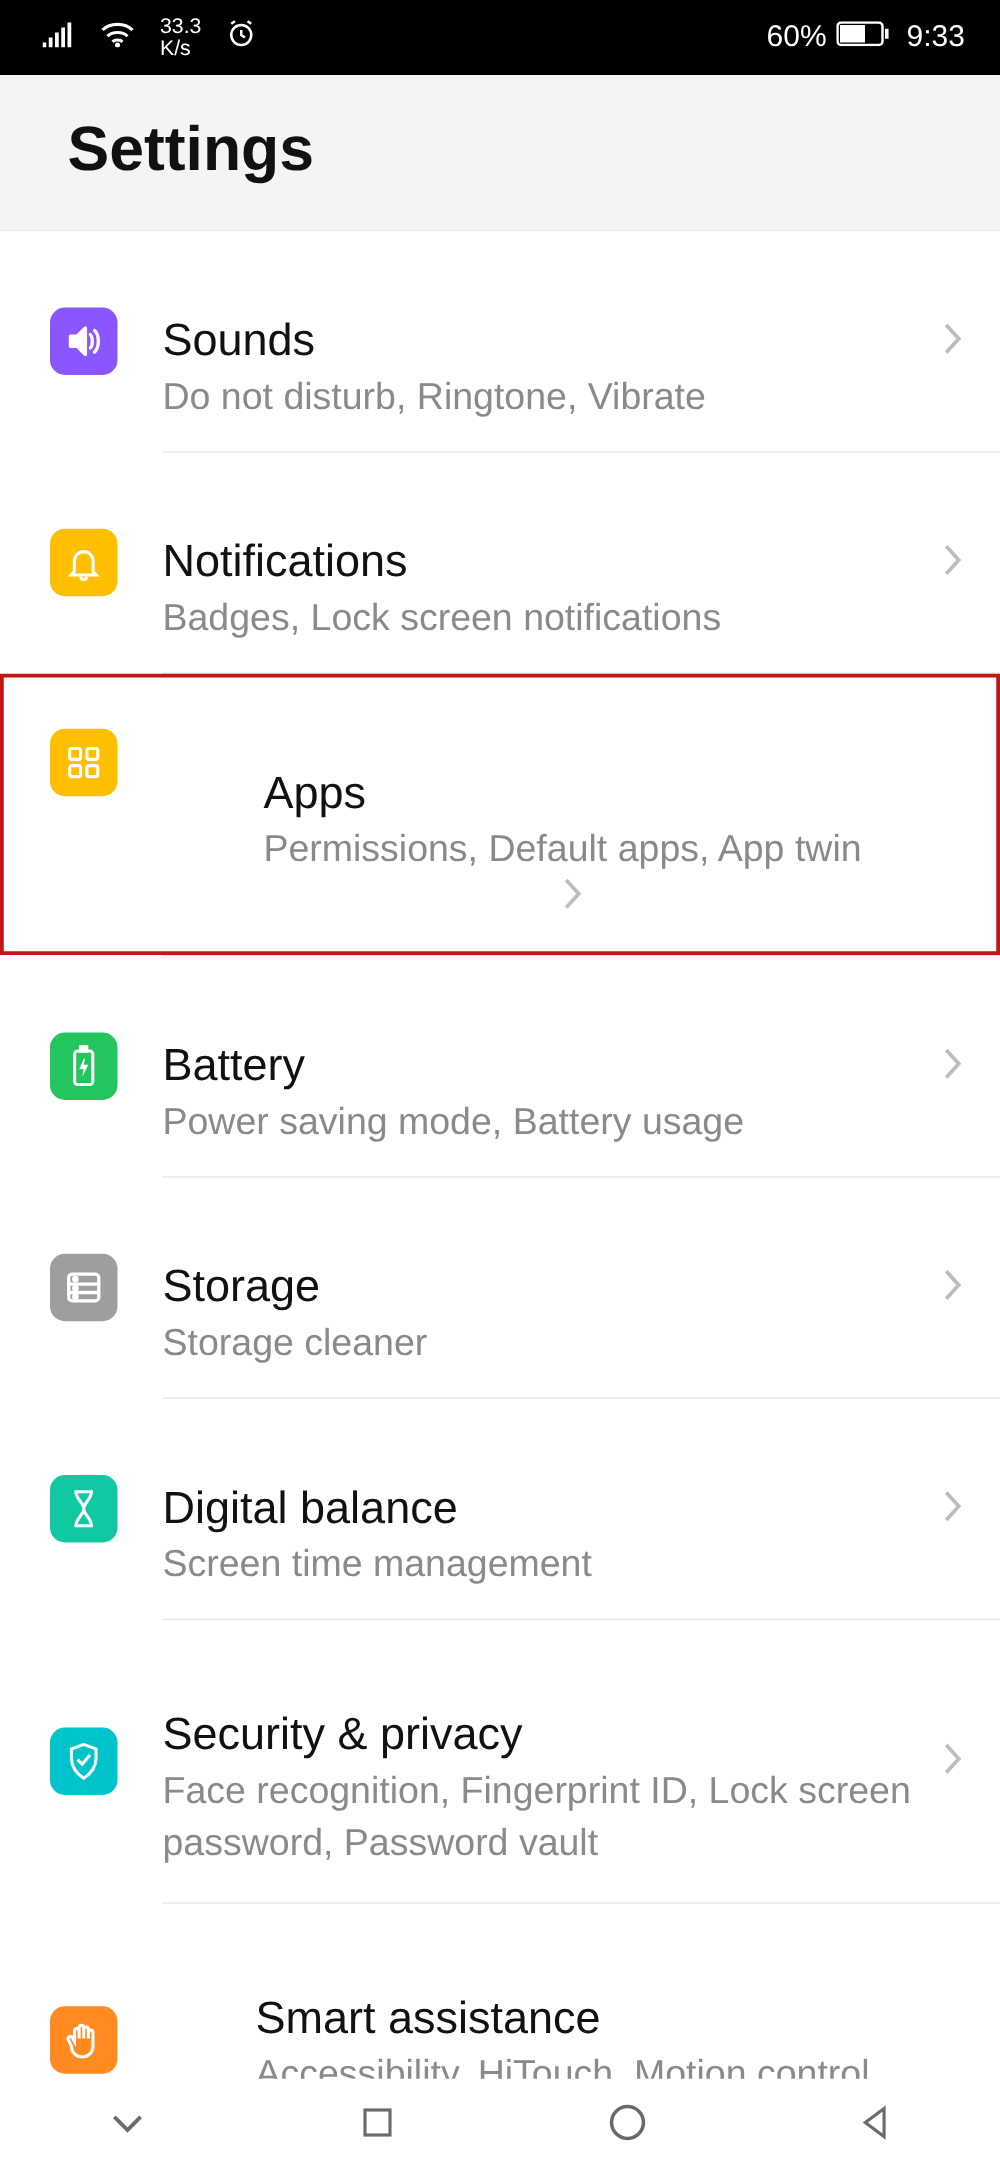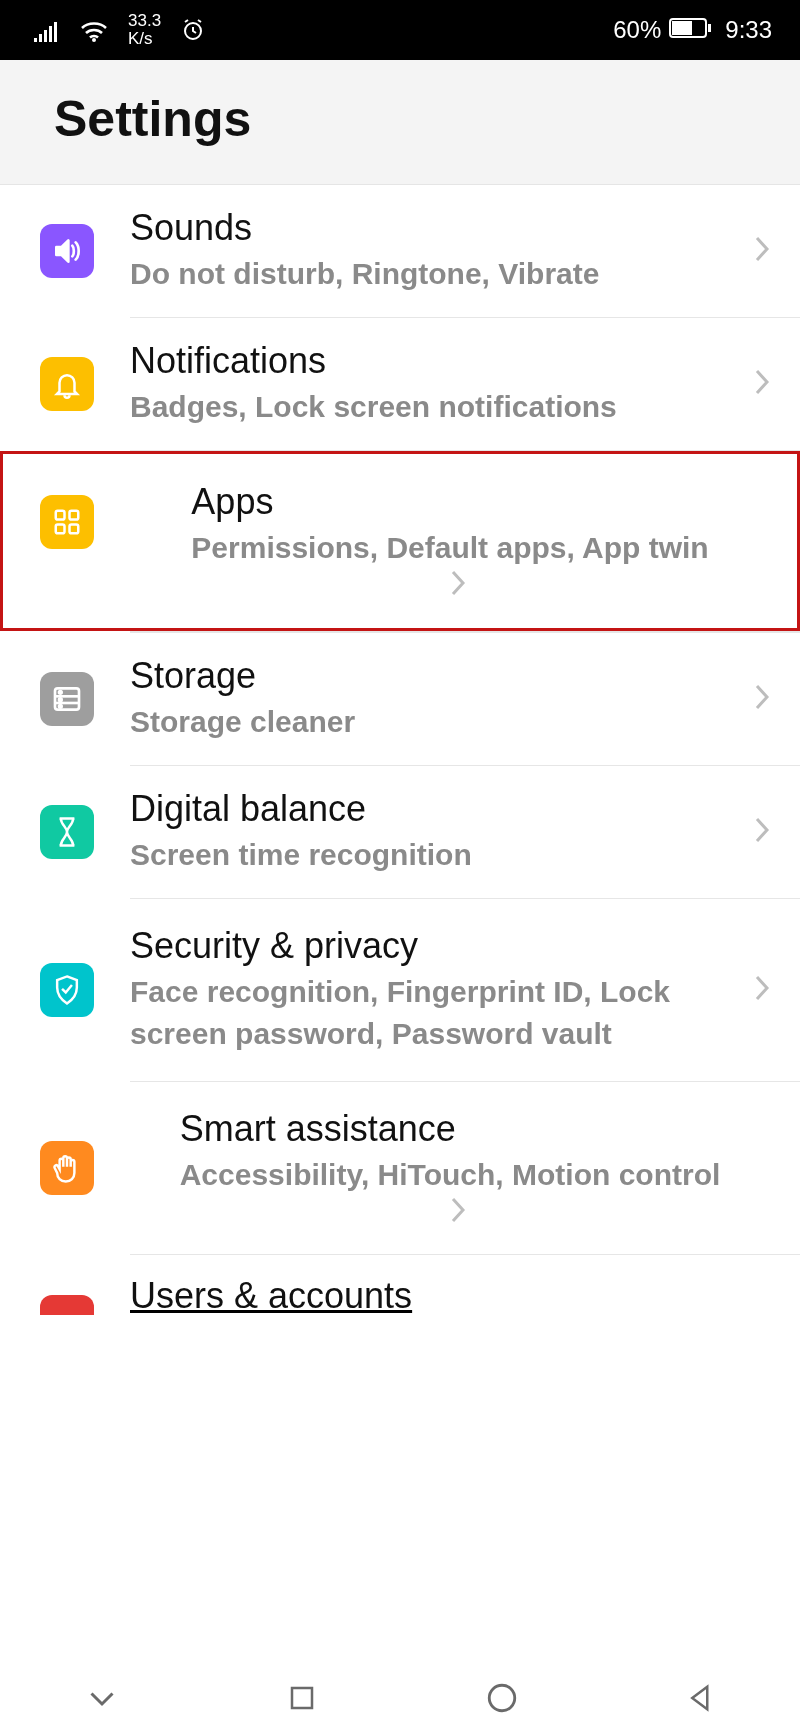--- a/index.html
+++ b/index.html
@@ -13,21 +13,21 @@
     .status-bar {
       width: 100%;
       height: 60px;
       background: #000;
       color: #fff;
       display: flex;
       align-items: center;
       padding: 0 28px 0 34px;
       font-size: 24px;
     }
-    .status-left { display: flex; align-items: flex-end; gap: 20px; }
+    .status-left { display: flex; align-items: center; gap: 20px; }
     .status-right { margin-left: auto; display: flex; align-items: center; gap: 8px; }
     .status-small { font-size: 17px; line-height: 1.05; }
     .header {
       background: #f4f4f4;
       padding: 30px 40px 36px 40px;
       border-bottom: 1px solid #e5e5e5;
     }
     .header h1 {
       font-size: 50px;
       font-weight: 700;
@@ -56,26 +56,26 @@
       align-items: center;
       justify-content: center;
     }
     .row .icon.apps-pos { top: 44px; transform: none; }
     .row .texts { flex: 1; min-width: 0; }
     .row .title {
       font-size: 36px;
       color: #111;
       font-weight: 400;
       margin-bottom: 4px;
+      margin-top: 44px;
     }
     .row .sub {
       font-size: 30px;
       color: #8a8a8a;
       line-height: 1.4;
-      font-weight: bold;
     }
     .row .chev {
       margin-left: 16px;
       color: #bdbdbd;
     }
     .highlight {
       outline: 3px solid #c41414;
       outline-offset: -3px;
     }
     .divider-after {
@@ -208,20 +208,36 @@
     <div class="texts">
       <div class="title">Apps</div>
       <div class="sub">Permissions, Default apps, App twin</div>
     </div>
     <span class="chev"><svg width="16" height="28" viewBox="0 0 16 28" fill="none" stroke="currentColor" stroke-width="3">
           <path d="M3 3l10 11L3 25"></path>
         </svg></span>
   </div>
   <div class="divider-after"></div>
 
+  <div class="row">
+    <div class="icon bg-green">
+      <svg width="26" height="34" viewBox="0 0 20 28" fill="none" stroke="#fff" stroke-width="2">
+          <rect x="4" y="4" width="12" height="22" rx="2"></rect>
+          <rect x="8" y="1" width="4" height="3" fill="#fff"></rect>
+          <path d="M10 9l-3 7h3l-1 5 4-8h-3l1-4z" fill="#fff" stroke="none"></path>
+        </svg>
+    </div>
+    <div class="texts">
+      <div class="title">Battery</div>
+      <div class="sub">Power saving mode, Battery usage</div>
+    </div>
+    <span class="chev"><svg width="16" height="28" viewBox="0 0 16 28" fill="none" stroke="currentColor" stroke-width="3">
+          <path d="M3 3l10 11L3 25"></path>
+        </svg></span>
+  </div>
   <div class="divider-after"></div>
 
   <div class="row">
     <div class="icon bg-gray">
       <svg width="32" height="32" viewBox="0 0 24 24" fill="none" stroke="#fff" stroke-width="2">
           <rect x="3" y="4" width="18" height="16" rx="2"></rect>
           <line x1="3" y1="10" x2="21" y2="10"></line>
           <line x1="3" y1="15" x2="21" y2="15"></line>
           <circle cx="7" cy="7" r="1" fill="#fff"></circle>
           <circle cx="7" cy="12.5" r="1" fill="#fff"></circle>
@@ -240,21 +256,21 @@
 
   <div class="row">
     <div class="icon bg-emerald">
       <svg width="26" height="32" viewBox="0 0 20 26" fill="none" stroke="#fff" stroke-width="2">
           <path d="M4 2h12M4 24h12"></path>
           <path d="M5 2c0 5 5 7 5 11s-5 6-5 11M15 2c0 5-5 7-5 11s5 6 5 11"></path>
         </svg>
     </div>
     <div class="texts">
       <div class="title">Digital balance</div>
-      <div class="sub">Screen time recognition</div>
+      <div class="sub">Screen time management</div>
     </div>
     <span class="chev"><svg width="16" height="28" viewBox="0 0 16 28" fill="none" stroke="currentColor" stroke-width="3">
           <path d="M3 3l10 11L3 25"></path>
         </svg></span>
   </div>
   <div class="divider-after"></div>
 
   <div class="row" style="padding-top:26px; padding-bottom:26px;">
     <div class="icon bg-teal">
       <svg width="30" height="32" viewBox="0 0 24 26" fill="none" stroke="#fff" stroke-width="2">

